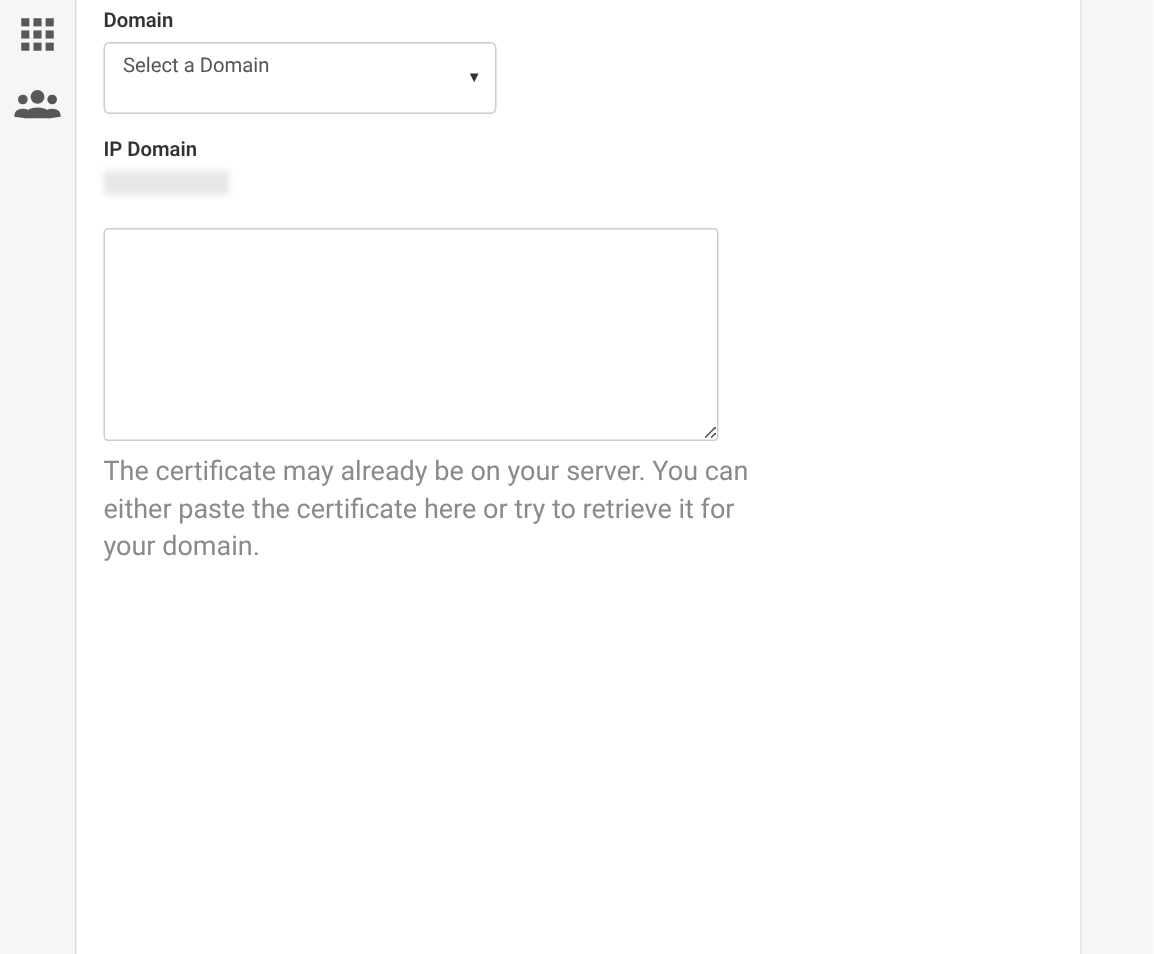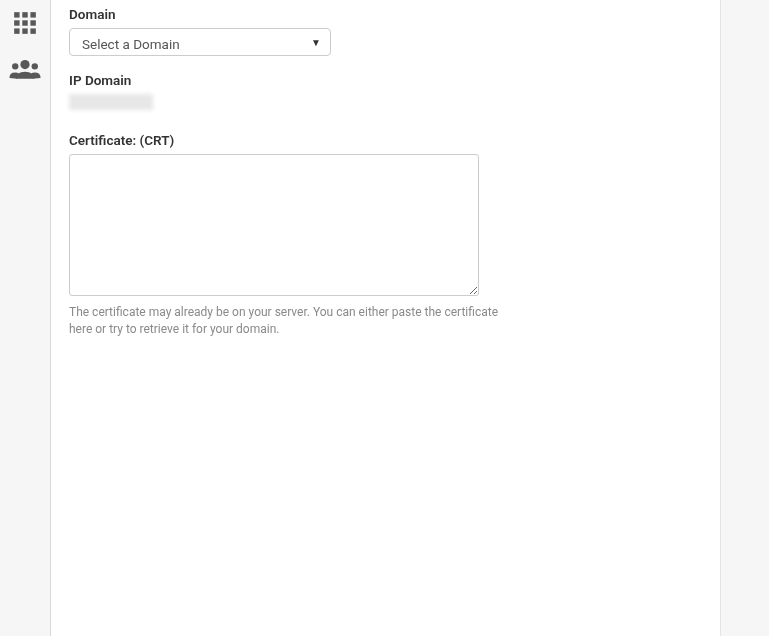--- a/index.html
+++ b/index.html
@@ -48,21 +48,21 @@
       font-size: 13.5px;
       color: #333333;
       margin-bottom: 6px;
     }
     .select-wrap {
       position: relative;
       width: 262px;
     }
     .form-select {
       width: 100%;
-      height: 28px;
+      height: 48px;
       border: 1px solid #cccccc;
       border-radius: 4px;
       padding: 0 28px 0 12px;
       font-size: 13.5px;
       color: #555555;
       background: #ffffff;
       appearance: none;
       -webkit-appearance: none;
       cursor: pointer;
       line-height: 30px;
@@ -88,21 +88,21 @@
       height: 142px;
       border: 1px solid #cccccc;
       border-radius: 3px;
       padding: 8px;
       font-family: inherit;
       font-size: 13px;
       resize: both;
       display: block;
     }
     .help-text {
-      font-size: 12px;
+      font-size: 18px;
       color: #8a8a8a;
       max-width: 430px;
       line-height: 1.4;
       margin-top: 8px;
     }
     .ip-group {
       margin-bottom: 22px;
     }
   </style>
 </head>
@@ -146,20 +146,19 @@
         <span class="select-caret">▼</span>
       </div>
     </div>
 
     <div class="form-group ip-group">
       <label class="form-label">IP Domain</label>
       <div class="ip-blur"></div>
     </div>
 
     <div class="form-group">
-      <label class="form-label">Certificate: (CRT)</label>
       <textarea class="form-textarea" style=""></textarea>
       <p class="help-text">The certificate may already be on your server. You can either paste the certificate here or try to retrieve it for your domain.</p>
     </div>
 
 
   </div>
 </div>
 
 </body></html>

